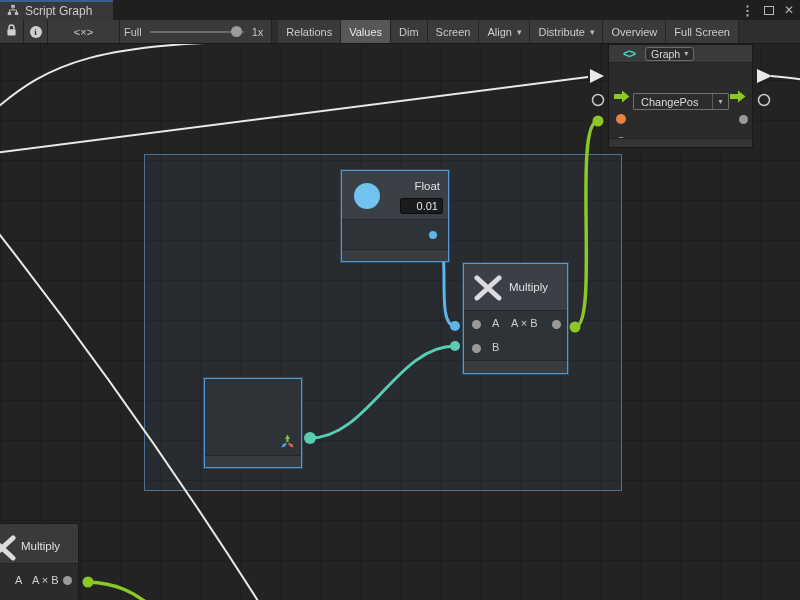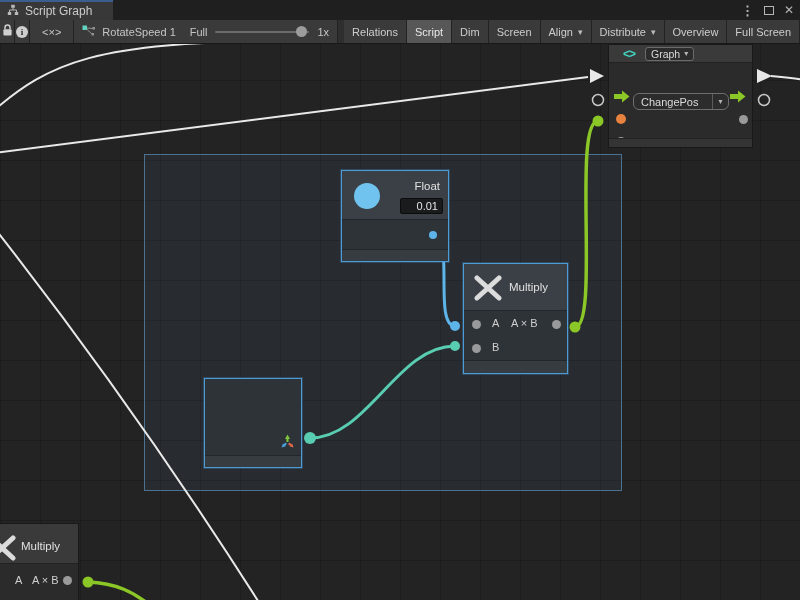--- a/index.html
+++ b/index.html
@@ -49,21 +49,21 @@
   .port-label { color:#cfcfcf; font-size:11px; }
 
   
   .graph-node { left:608px; top:0; width:145px; height:104px; }
   .graph-node .node-header { height:18px; display:flex; align-items:center; }
   .gicon { color:#42d6c3; font-weight:bold; font-size:12px; letter-spacing:-1px; margin-left:14px; }
   .mini-dd { display:flex; align-items:center; background:#2c2c2c; border:1px solid #6b6b6b; border-radius:3px; height:14px; margin-left:10px; padding:0 5px; color:#d8d8d8; font-size:10.5px; gap:4px; }
   .mini-dd .caret { font-size:8px; color:#b5b5b5; }
   .graph-body { position:relative; height:77px; }
   .flow-arrow { position:absolute; }
-  .dd-changepos { position:absolute; left:24px; top:30px; height:17px; width:96px; display:flex; align-items:stretch; background:#2c2c2c; border:1px solid #6e6e6e; border-radius:6px; overflow:hidden; }
+  .dd-changepos { position:absolute; left:24px; top:30px; height:17px; width:96px; display:flex; align-items:stretch; background:#2c2c2c; border:1px solid #6e6e6e; border-radius:1px; overflow:hidden; }
   .dd-changepos .dd-text { flex:1; display:flex; align-items:center; padding-left:7px; color:#dcdcdc; font-size:11px; }
   .dd-changepos .dd-caret { width:16px; border-left:1px solid #5c5c5c; display:flex; align-items:center; justify-content:center; font-size:8px; color:#b5b5b5; }
   .graph-node .node-footer { height:9px; }
 
   
   .float-node { left:341px; top:126px; width:108px; height:92px; }
   .float-node .node-header { height:49px; }
   .float-circle { position:absolute; left:12px; top:12px; width:26px; height:26px; border-radius:50%; background:#70c3ee; }
   .float-node .node-title { position:absolute; right:8px; top:9px; }
   .float-value { position:absolute; right:5px; top:27px; width:43px; height:16px; background:#191b1d; border:1px solid #0c0c0c; border-radius:2px; color:#e6e6e6; font-size:11px; text-align:right; padding:1px 4px 0 0; }
@@ -135,44 +135,33 @@
             <rect x="1.4" y="5.2" width="8.2" height="6.4" rx="1" fill="#cfcfcf"></rect>
           </svg>
       </span>
     </div>
     <div class="tb-seg tb-info">
       <span class="info-circle">i</span>
     </div>
     <div class="tb-seg tb-code">
       <span>&lt;×&gt;</span>
     </div>
-    <div class="tb-crumb">
-      <span>
-        <svg width="14" height="12" viewBox="0 0 14 12">
-            <path d="M4 3 L11 3.5 M4 3.5 L10 9" stroke="#8f8f8f" stroke-width="1" fill="none"></path>
-            <rect x="0.5" y="0.5" width="4.5" height="4.5" fill="#5fd3c0"></rect>
-            <rect x="10.5" y="2" width="2.5" height="2.5" fill="#8f8f8f"></rect>
-            <rect x="9.5" y="8" width="2.5" height="2.5" fill="#8f8f8f"></rect>
-          </svg>
-      </span>
-      <span>RotateSpeed 1</span>
-    </div>
     <div class="tb-zoom">
       <span>Full</span>
       <span class="zoom-track">
           <span class="zoom-handle"></span>
         </span>
       <span>1x</span>
     </div>
     <div class="tb-buttons">
       <div class="tb-btn">
           <span>Relations</span>
         </div>
       <div class="tb-btn active">
-          <span>Script</span>
+          <span>Values</span>
         </div>
       <div class="tb-btn">
           <span>Dim</span>
         </div>
       <div class="tb-btn">
           <span>Screen</span>
         </div>
       <div class="tb-btn">
           <span>Align</span>
           <span class="caret">▾</span>

